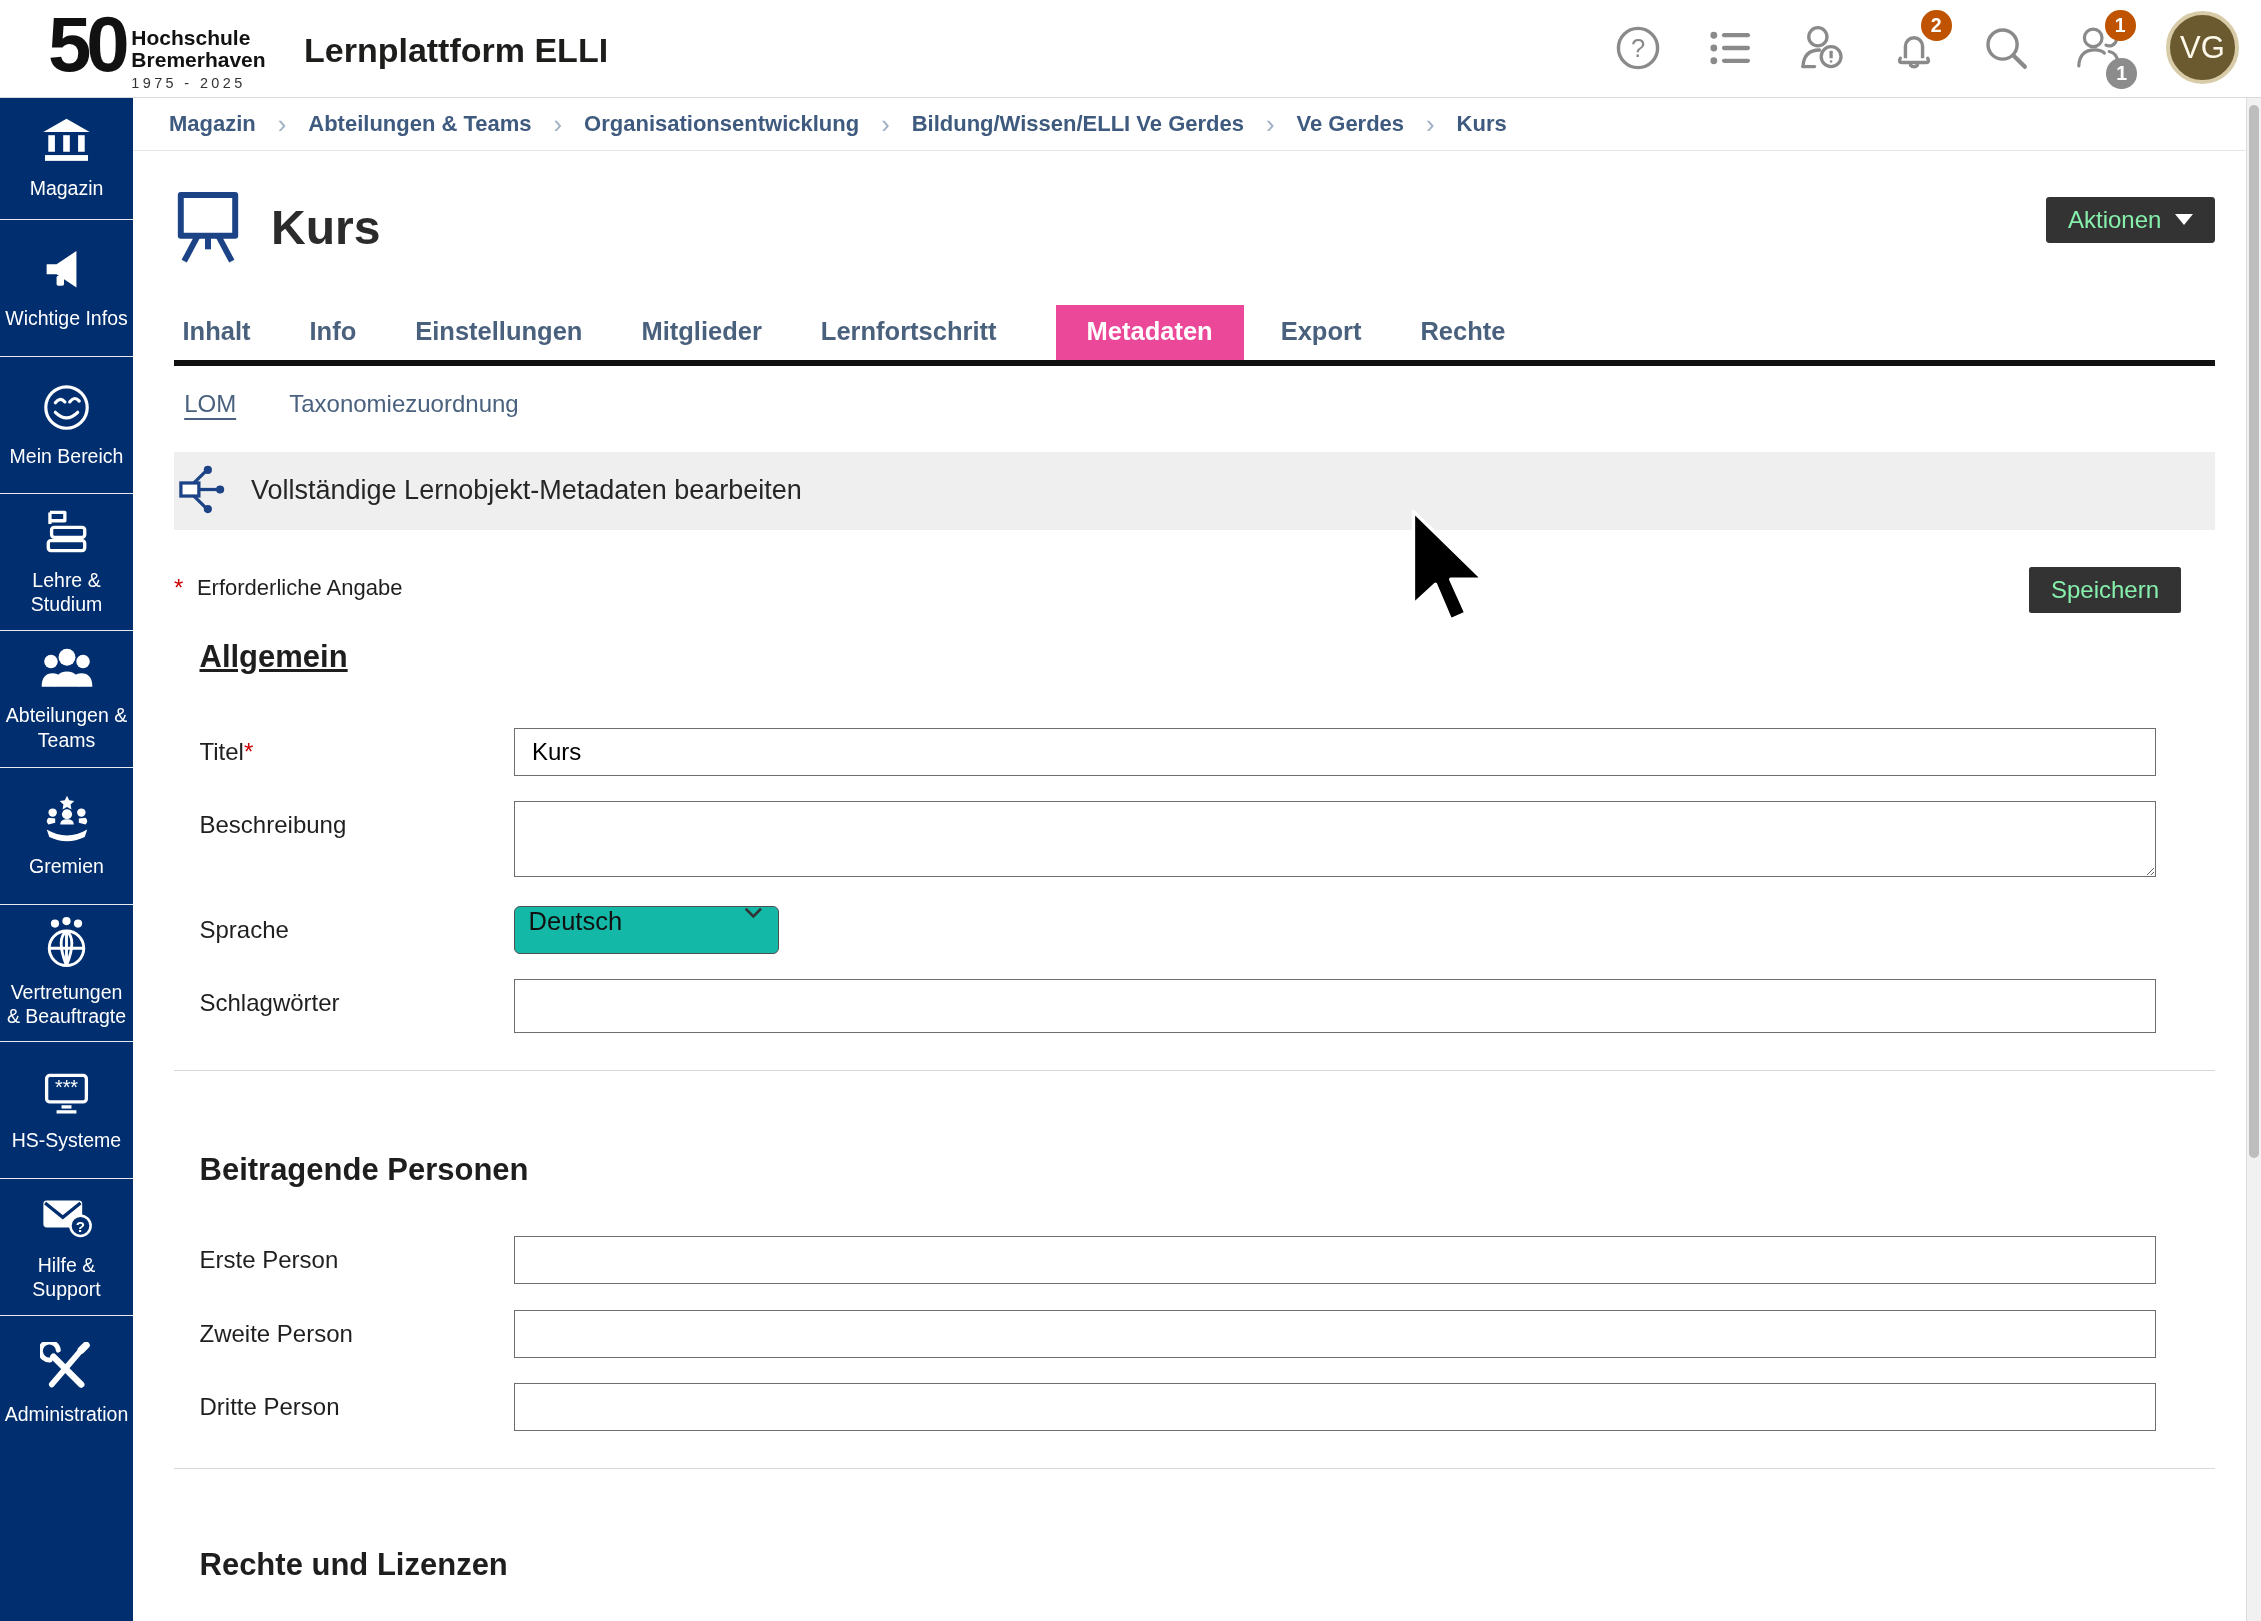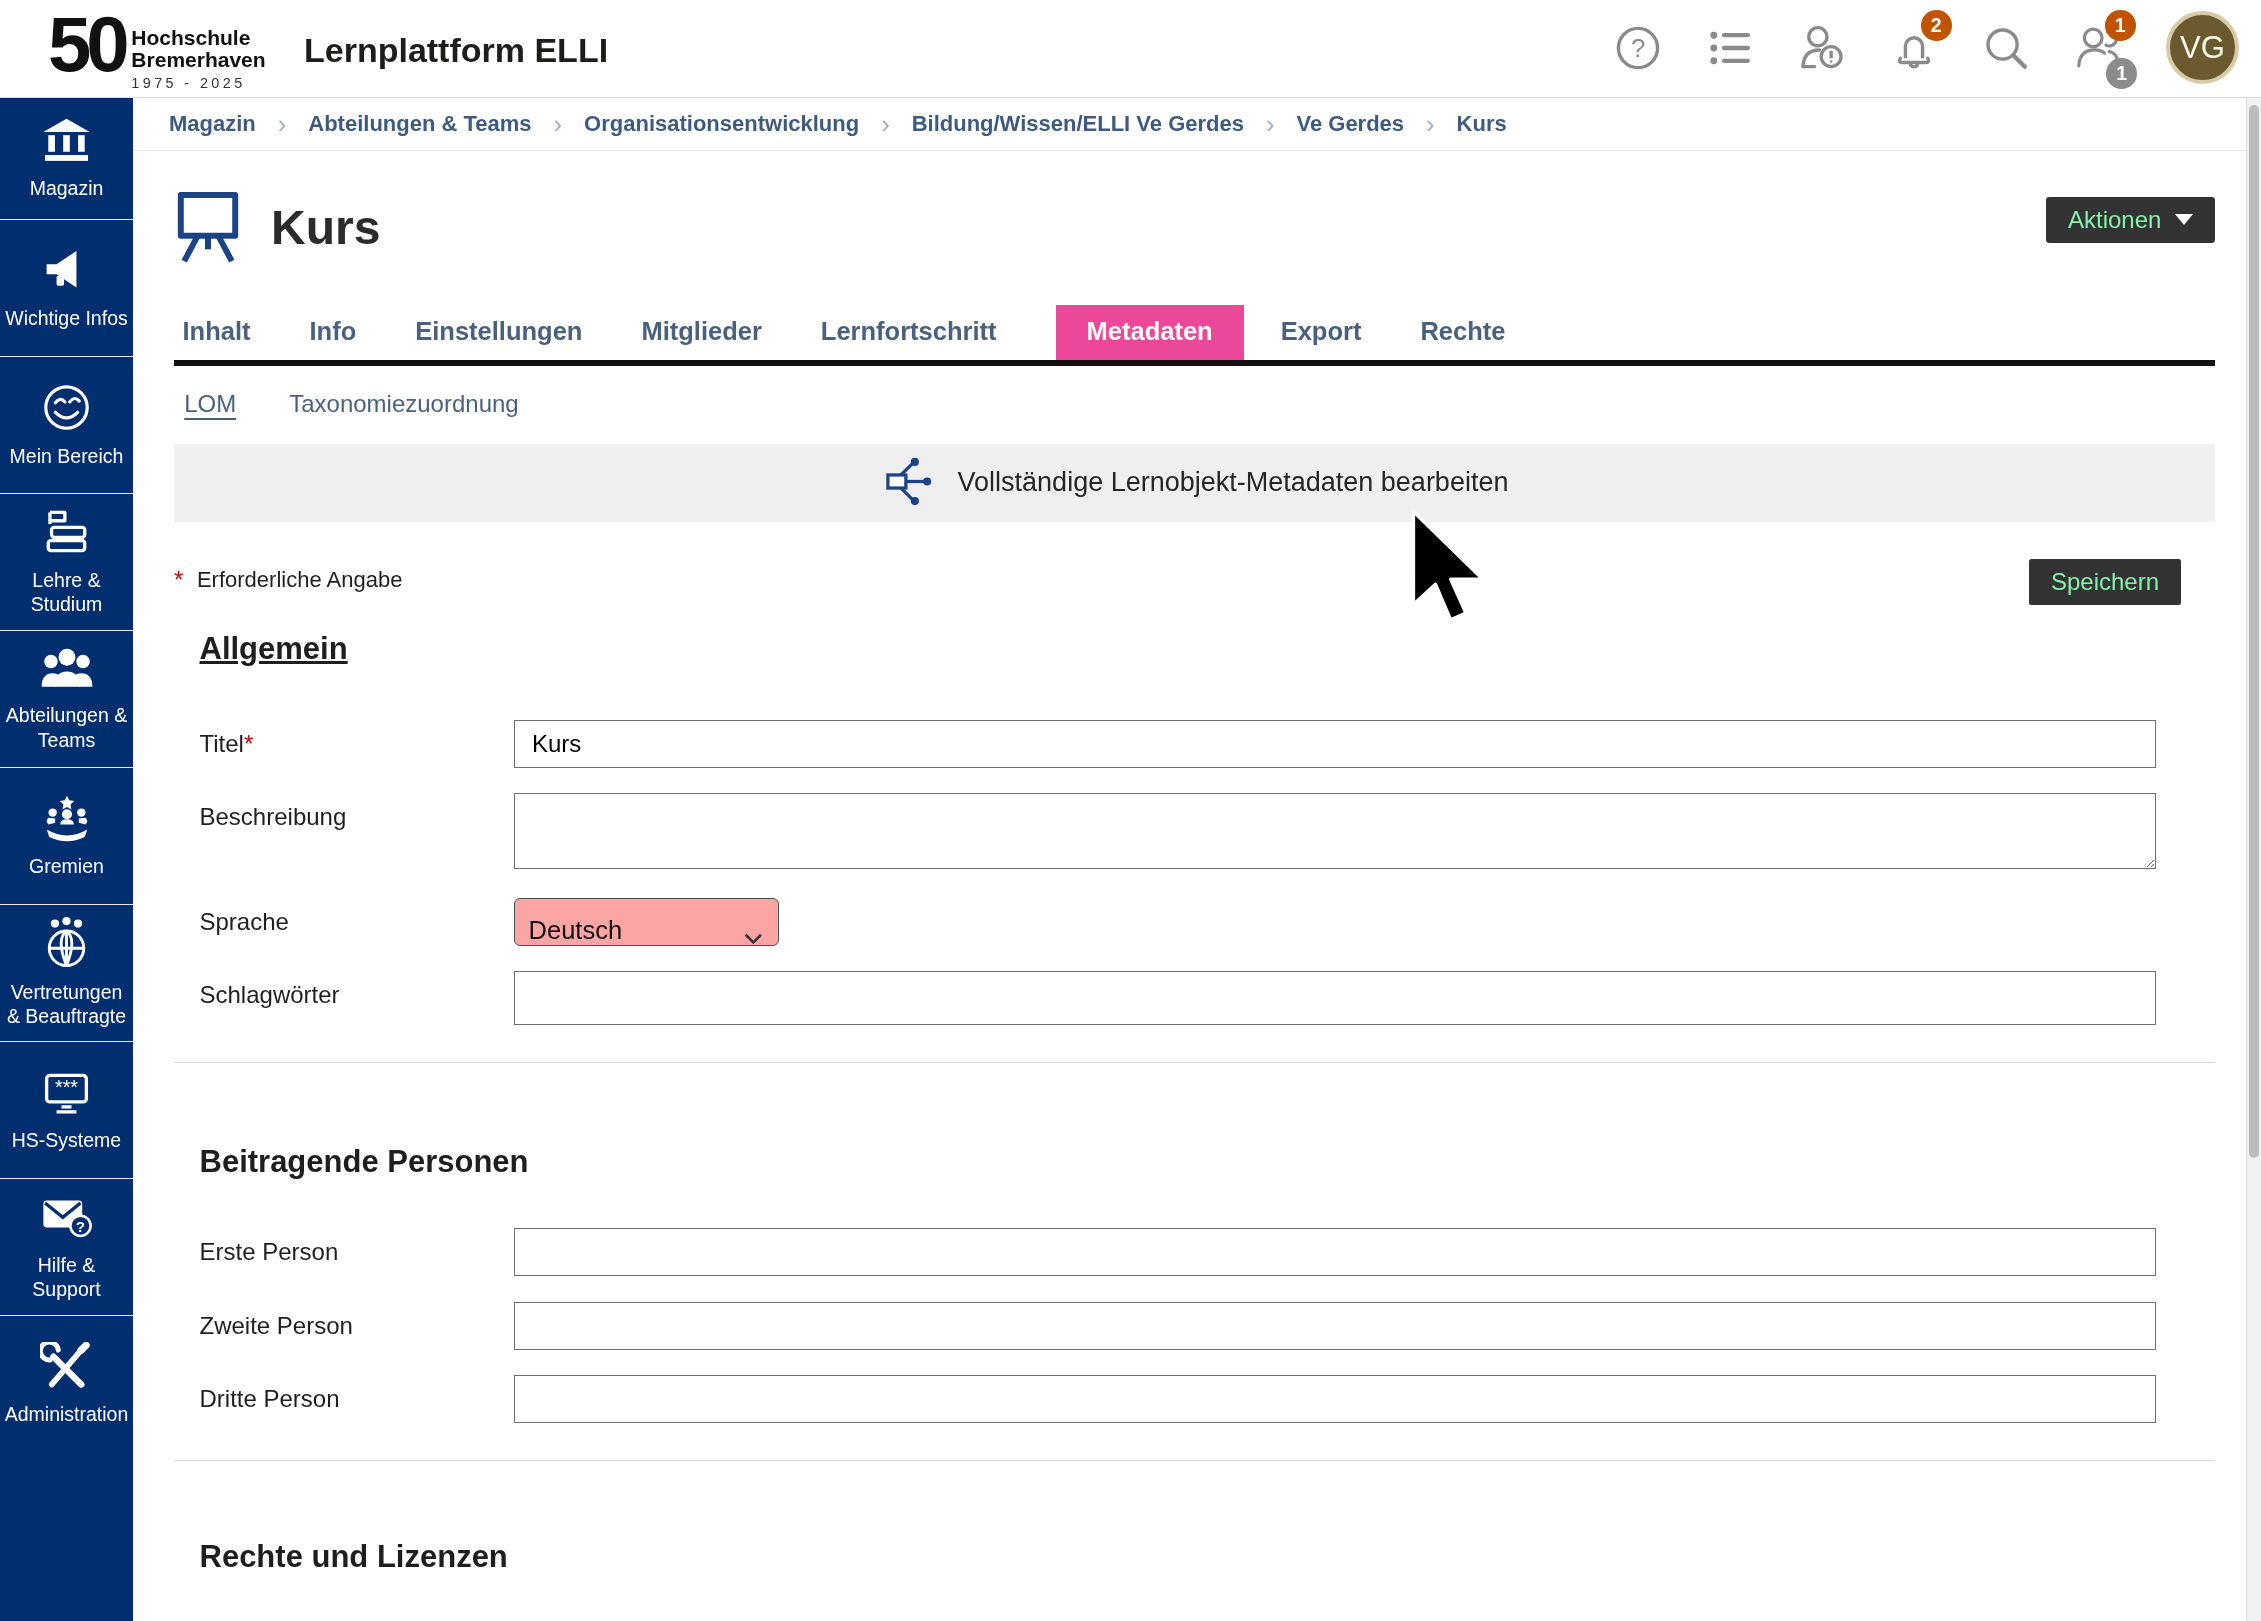--- a/index.html
+++ b/index.html
@@ -53,21 +53,21 @@
     border-top:11px solid #fff; }
 
   .tabs { margin-top:39px; display:flex; align-items:flex-end; border-bottom:6.8px solid #111; padding-left:8.5px;font-weight:bold; }
   .tab { font-size:25.5px; color:#4a617e; padding:12px 0 13.6px; margin-right:59px; cursor:pointer; }
   .tab.active { background:#ec4899; color:#fff; padding:12px 31px 13.6px; margin-right:37px; }
 
   .subtabs { margin-top:24px; display:flex; gap:53px; padding-left:10.2px; }
   .subtab { font-size:24px; color:#4a617e; cursor:pointer; }
   .subtab.active { text-decoration:underline; text-underline-offset:6px; }
 
-  .banner { margin-top:26px; height:78px; background:#efefef; display:flex; align-items:center; justify-content:center;
+  .banner { margin-top:34px; height:78px; background:#efefef; display:flex; align-items:center; justify-content:flex-start;
     gap:24px; cursor:pointer; }
   .banner-label { font-size:27px; color:#262626; }
 
   .req-row { margin-top:44px; display:flex; align-items:center; position:relative; }
   .req-note { font-size:22px; color:#1f1f1f; padding-left:5.1px; }
   .req-star { color:#cc0000; font-size:24px; margin-right:8.5px; }
   .save-btn { position:absolute; right:34px; top:-6.8px; border-radius:2.5px; }
 
   .section-h { font-size:31px; font-weight:bold; color:#1e1e1e; padding-left:25.5px; }
   .h-allgemein { margin-top:37px;text-decoration:underline; }
@@ -76,22 +76,22 @@
 
   .form-row { display:flex; align-items:flex-start; margin-top:25.5px; }
   .form-label { width:340px; flex:none; font-size:24px; color:#1f1f1f; padding-left:25.5px; padding-top:10.2px; }
   .form-field { width:1642px; flex:none; }
   .ti { width:100%; height:48px; border:1.7px solid #6e6e6e; font-size:24px; padding:0 17px;
     font-family:"Liberation Sans", sans-serif; background:#fff; }
   .ta { width:100%; height:76px; border:1.7px solid #6e6e6e; font-size:24px; padding:6.8px 17px; resize:both;
     font-family:"Liberation Sans", sans-serif; }
   .ti.tall { height:54px; }
   .select-box { width:265px; height:48px; border:1.7px solid #4f4f4f; border-radius:6px; display:flex;
-    align-items:flex-end; justify-content:space-between; padding:0 15.3px 0 13.6px; font-size:25.5px; color:#111;
-    background:#fca5a5; cursor:pointer; }
+    align-items:flex-start; justify-content:space-between; padding:0 15.3px 0 13.6px; font-size:25.5px; color:#111;
+    background:#14b8a6; cursor:pointer; }
   .divider { border:none; border-top:1.7px solid #d8d8d8; margin-top:37px; }
   .req-mark { color:#cc0000; }
 
   
   .scroll-track { position:absolute; right:0; top:98px; width:15.3px; height:1524px; background:#f1f1f1;
     border-left:0.8px solid #dcdcdc; z-index:40; }
   .scroll-thumb { position:absolute; left:2.5px; top:6.8px; width:10.2px; height:1053px; background:#bdbdbd;
     border-radius:6px; cursor:pointer; }
 
   .cursor { position:absolute; left:1405px; top:506px; z-index:99; pointer-events:none; }

